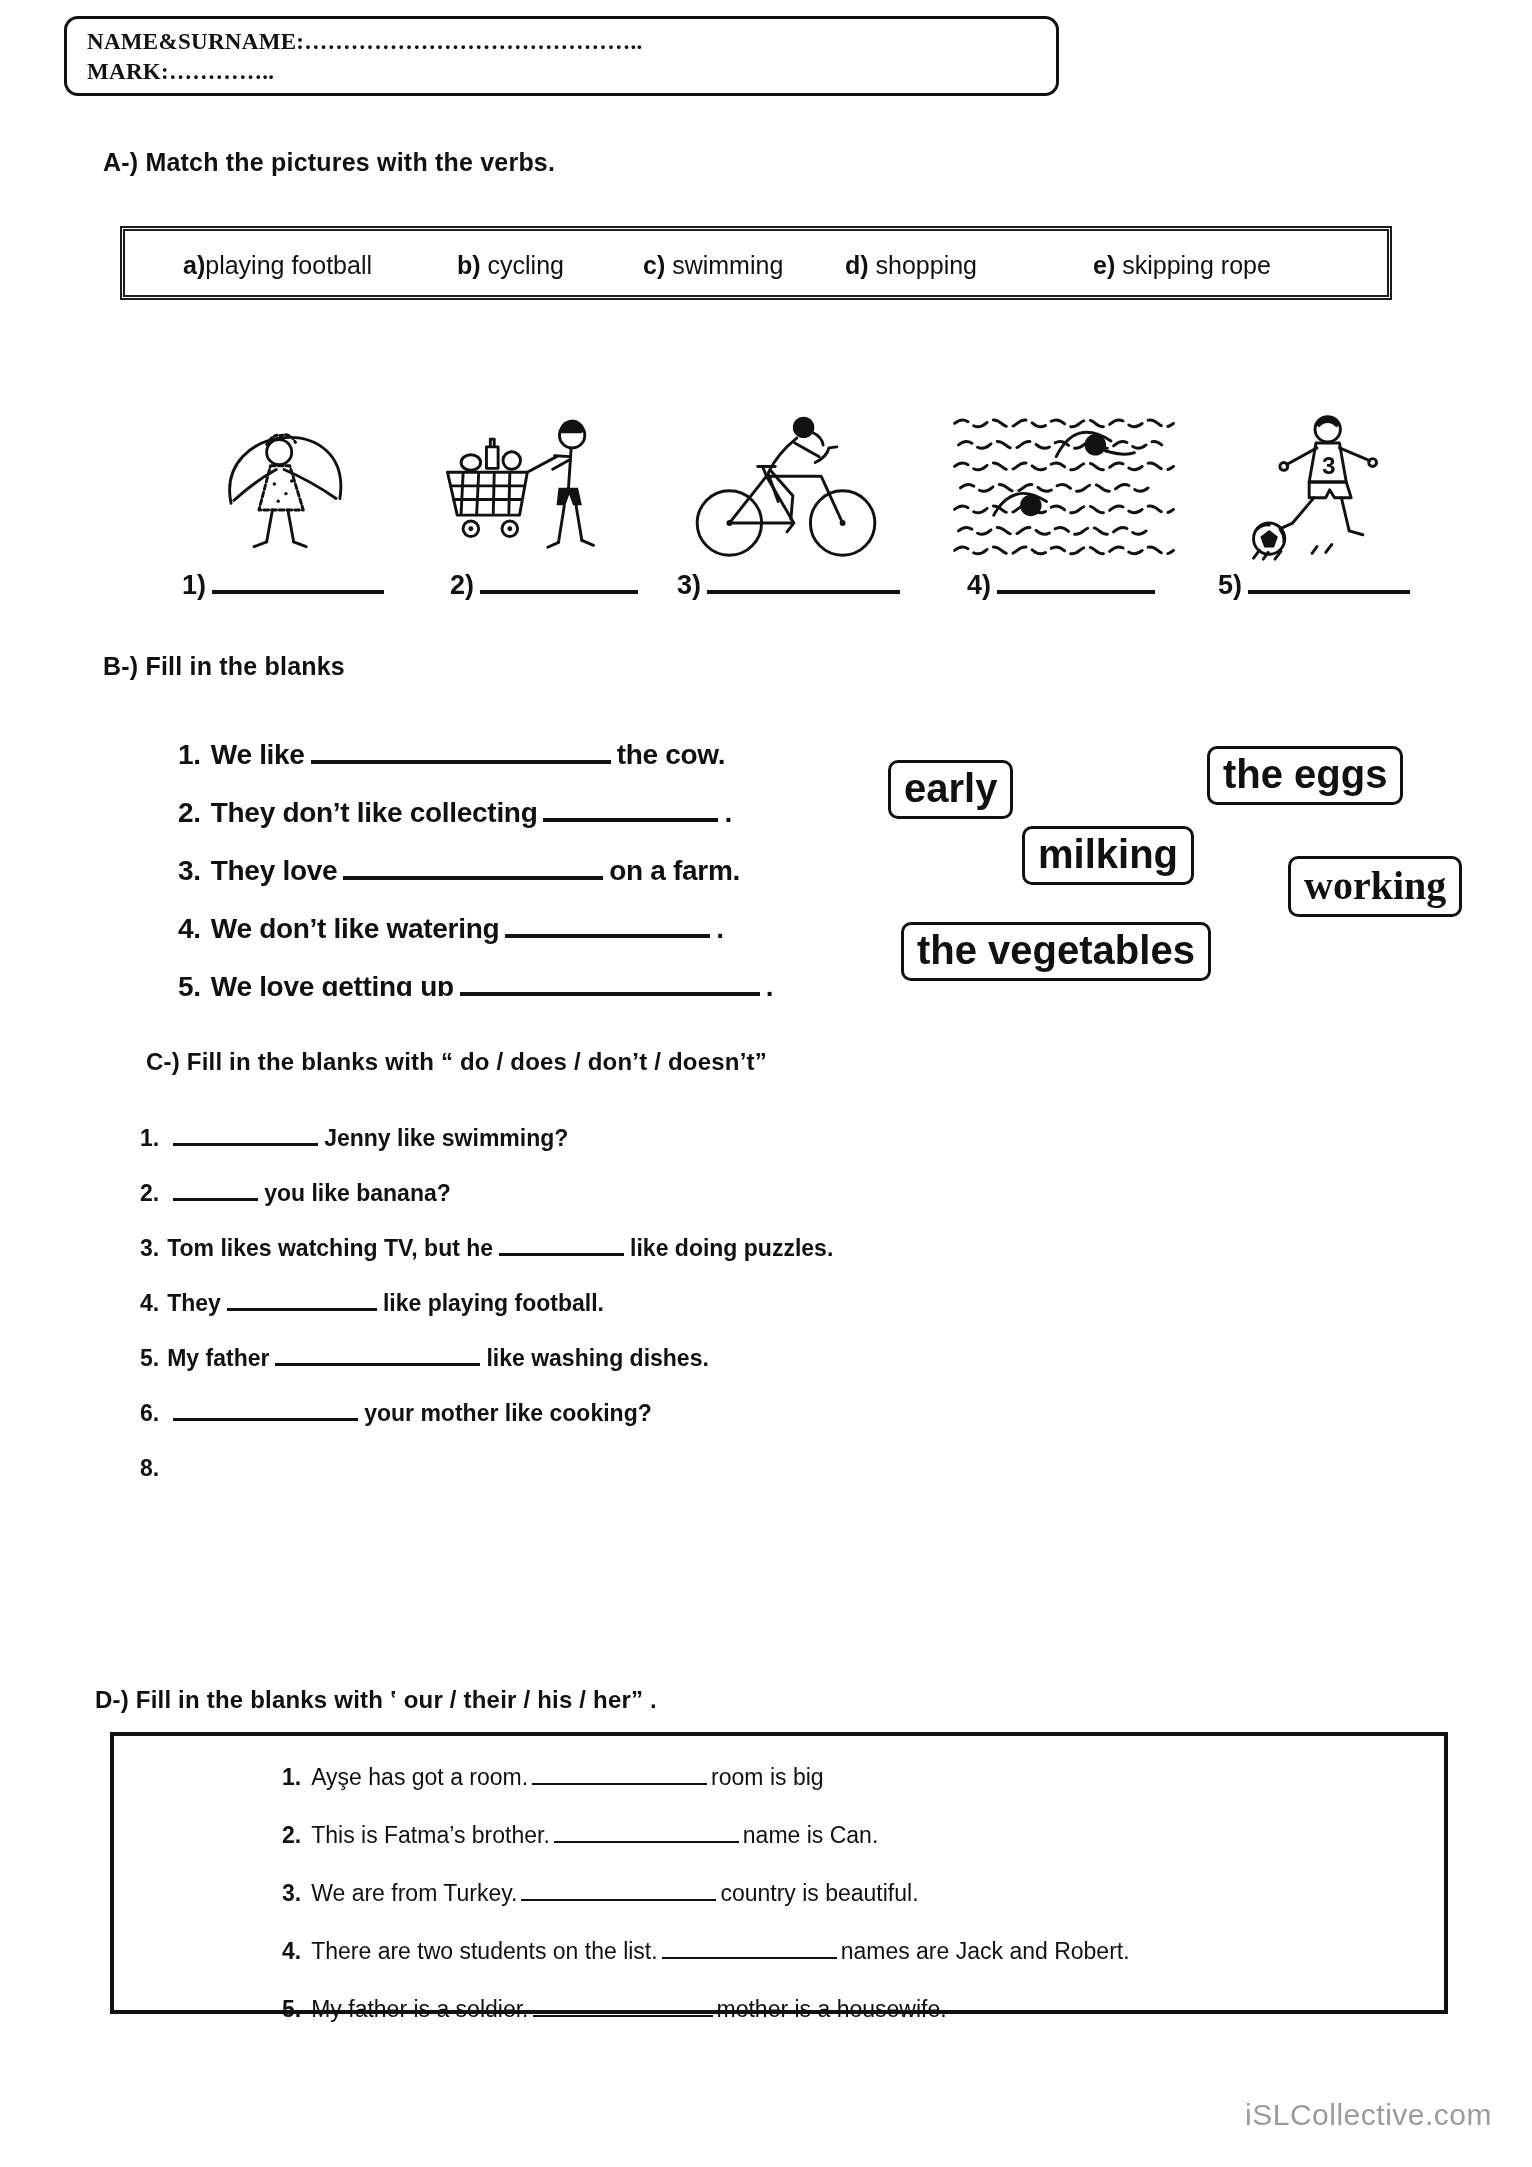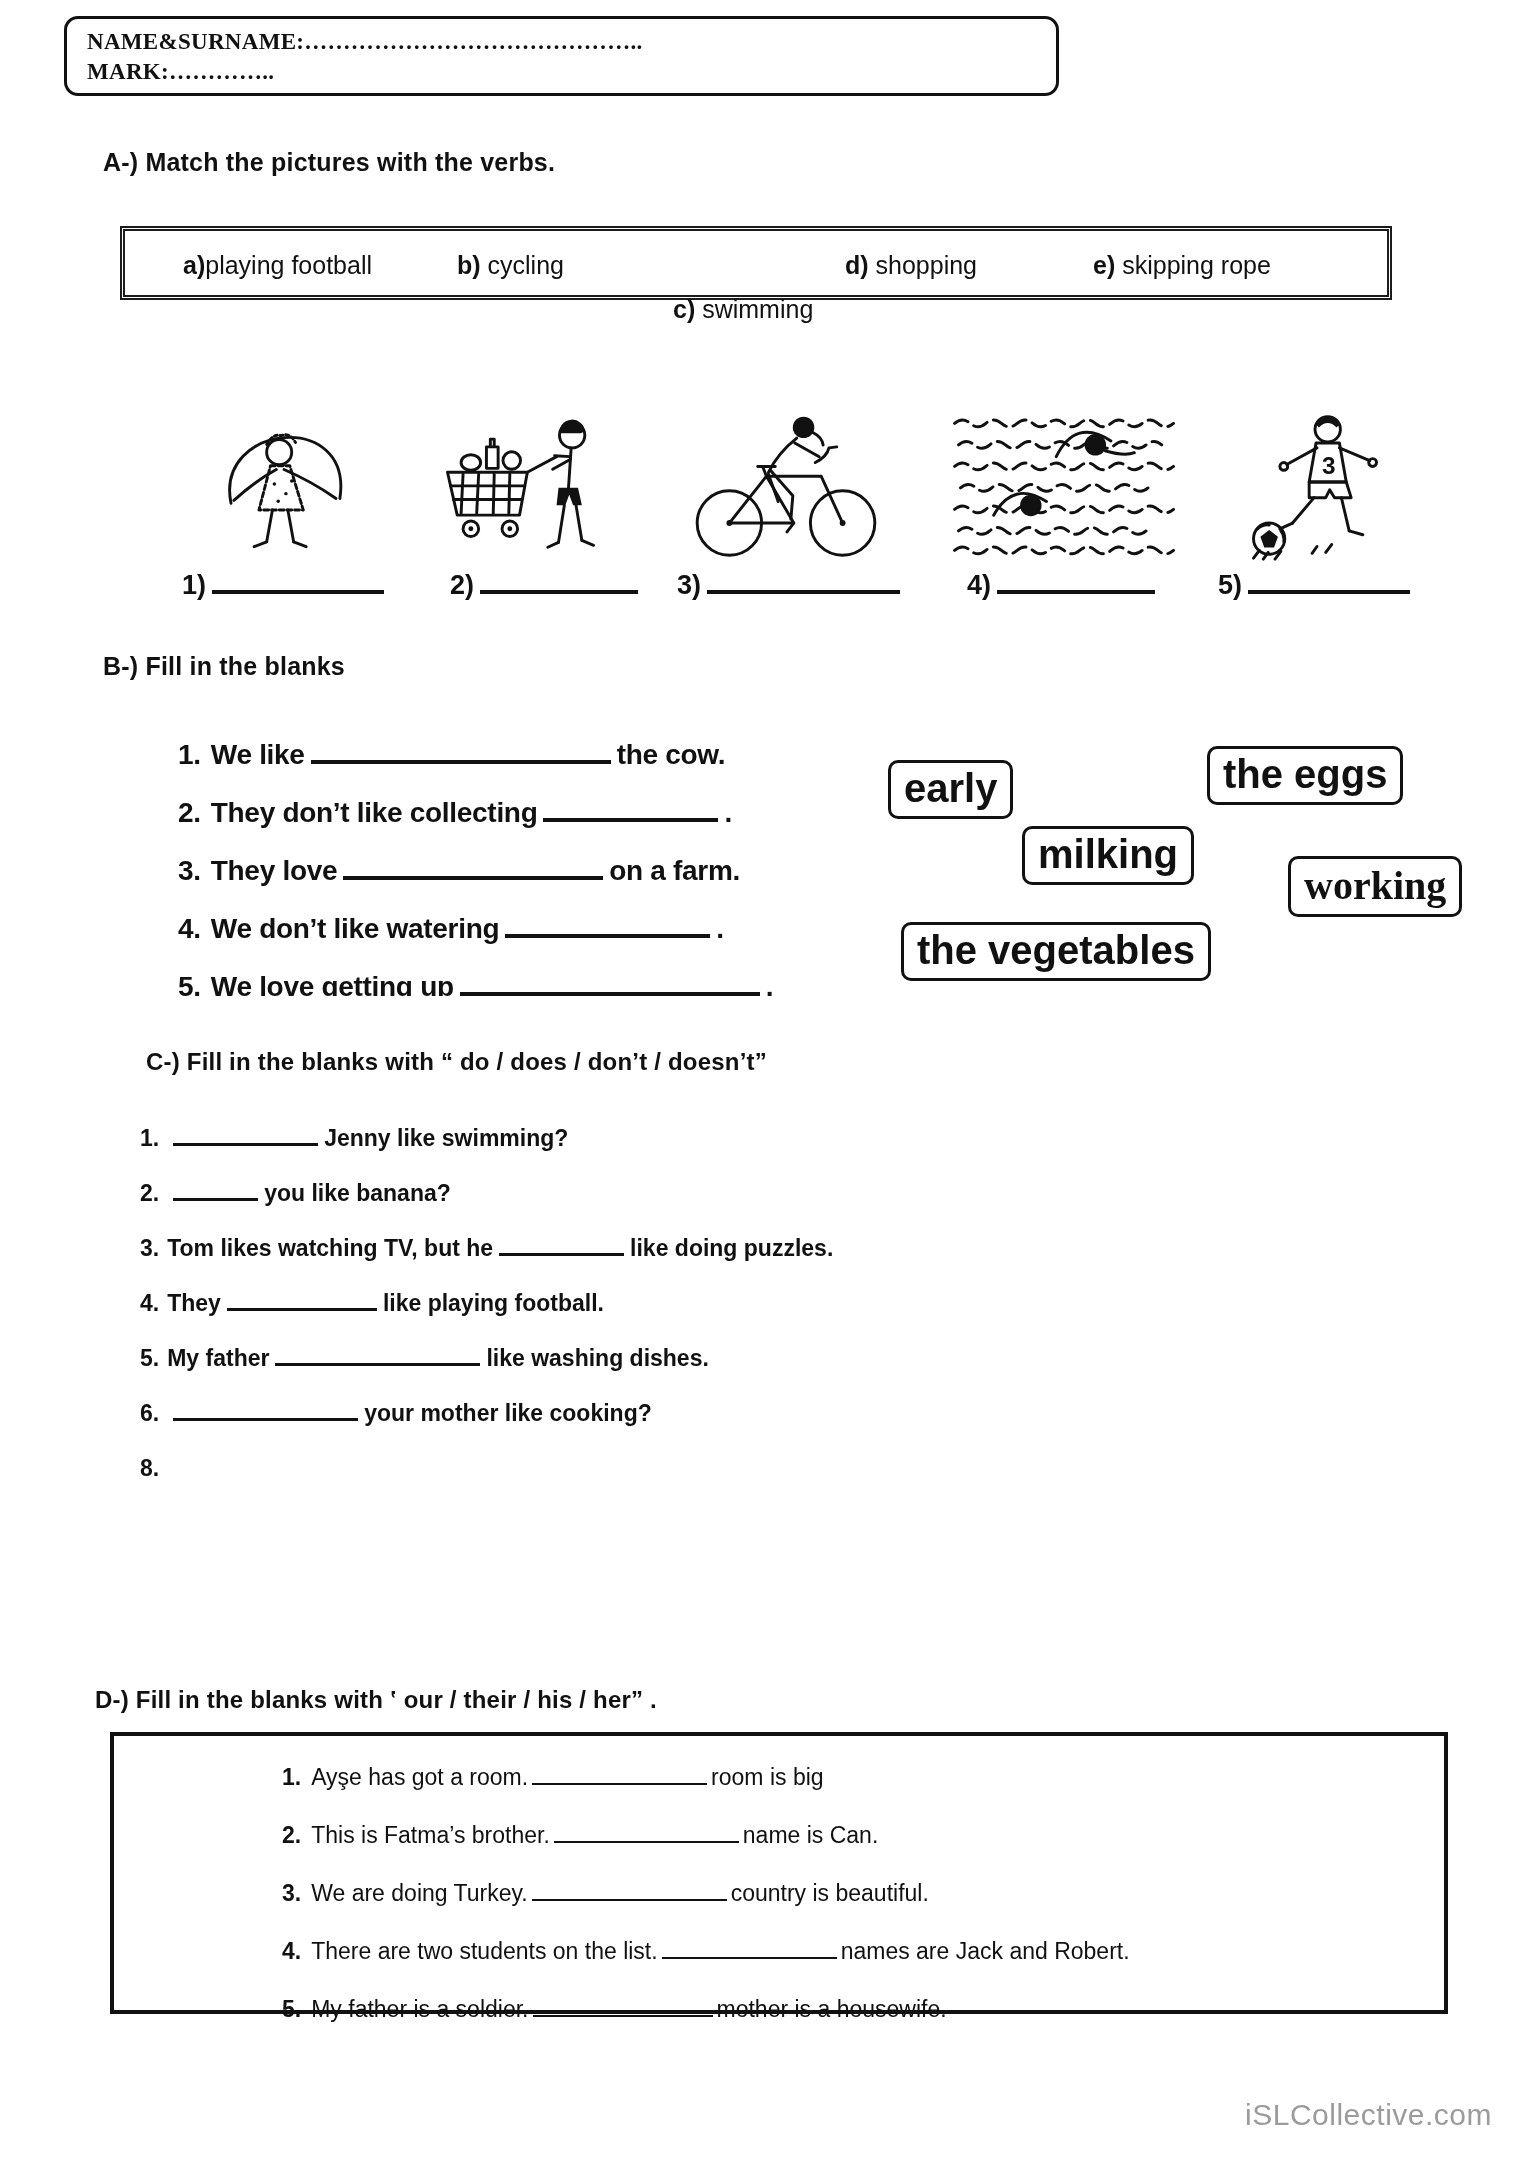--- a/index.html
+++ b/index.html
@@ -97,21 +97,21 @@
   <div class="header-box">
     <div>NAME&amp;SURNAME:……………………………………..</div>
     <div>MARK:…………..</div>
   </div>
 
   <div class="sec-heading" style="left:103px; top:148px;">A-) Match the pictures with the verbs.</div>
 
   <div class="word-bank">
     <span class="wb-option" style="left:58px;"><span class="wb-letter">a)</span><span>playing football</span></span>
     <span class="wb-option" style="left:332px;"><span class="wb-letter">b) </span><span>cycling</span></span>
-    <span class="wb-option" style="left:548px;margin-top:44px;"><span class="wb-letter">c) </span><span>swimming</span></span>
+    <span class="wb-option" style="left:518px;"><span class="wb-letter">c) </span><span>swimming</span></span>
     <span class="wb-option" style="left:720px;"><span class="wb-letter">d) </span><span>shopping</span></span>
     <span class="wb-option" style="left:968px;"><span class="wb-letter">e) </span><span>skipping rope</span></span>
   </div>
 
   <div class="pic" style="left:178px; top:402px;">
     <svg width="212" height="164" viewBox="0 0 220 170">
       <path class="ln" d="M55,105 C38,22 182,8 168,100"></path>
       <circle class="ln" cx="105" cy="52" r="13"></circle>
       <path class="ln" stroke-dasharray="3 3" d="M92,44 q7,-12 15,-9 q9,-4 15,7"></path>
       <path class="ln" d="M102,70 Q80,82 58,102"></path>
@@ -246,20 +246,20 @@
     <div class="c-line"><span class="num">5.</span><span>My father</span><span class="blank" style="width:205px"></span><span>like washing dishes.</span></div>
     <div class="c-line"><span class="num">6.</span><span></span><span class="blank" style="width:185px"></span><span>your mother like cooking?</span></div>
     <div class="c-line"><span class="num">8.</span></div>
   </div>
 
   <div class="sec-heading" style="left:95px; top:1686px; font-size:24px;">D-) Fill in the blanks with ‛ our / their / his / her” .</div>
 
   <div class="d-box">
     <div class="d-line"><span class="num">1.</span><span>Ayşe has got a room.</span><span class="blank" style="width:175px"></span><span>room is big</span></div>
     <div class="d-line"><span class="num">2.</span><span>This is Fatma’s brother.</span><span class="blank" style="width:185px"></span><span>name is Can.</span></div>
-    <div class="d-line"><span class="num">3.</span><span>We are doing Turkey.</span><span class="blank" style="width:195px"></span><span>country is beautiful.</span></div>
+    <div class="d-line"><span class="num">3.</span><span>We are from Turkey.</span><span class="blank" style="width:195px"></span><span>country is beautiful.</span></div>
     <div class="d-line"><span class="num">4.</span><span>There are two students on the list.</span><span class="blank" style="width:175px"></span><span>names are Jack and Robert.</span></div>
     <div class="d-line"><span class="num">5.</span><span>My father is a soldier.</span><span class="blank" style="width:180px"></span><span>mother is a housewife.</span></div>
   </div>
 
   <div class="footer-mark">iSLCollective.com</div>
 
 </div>
 
 </body></html>

